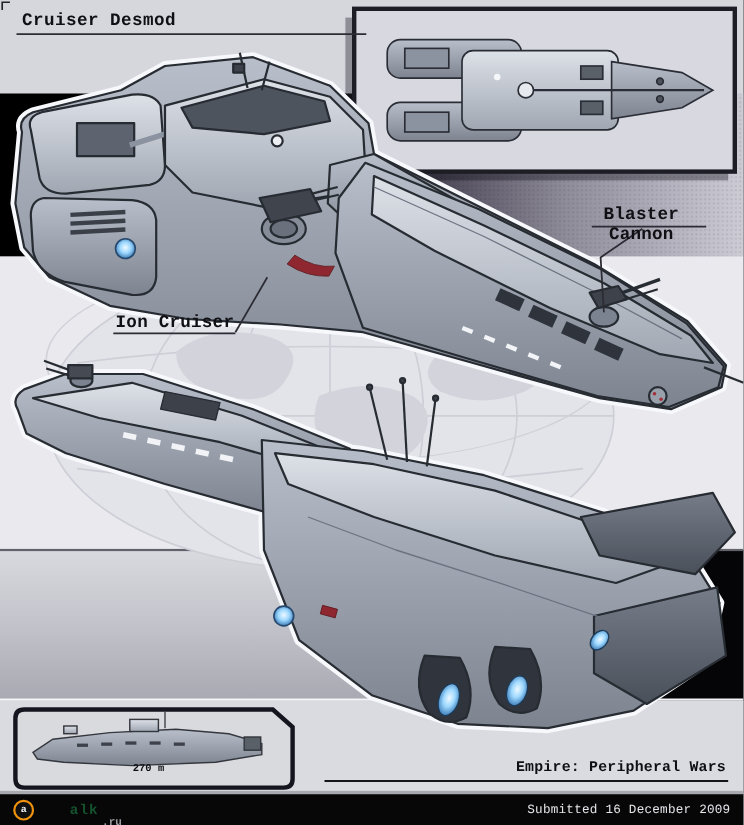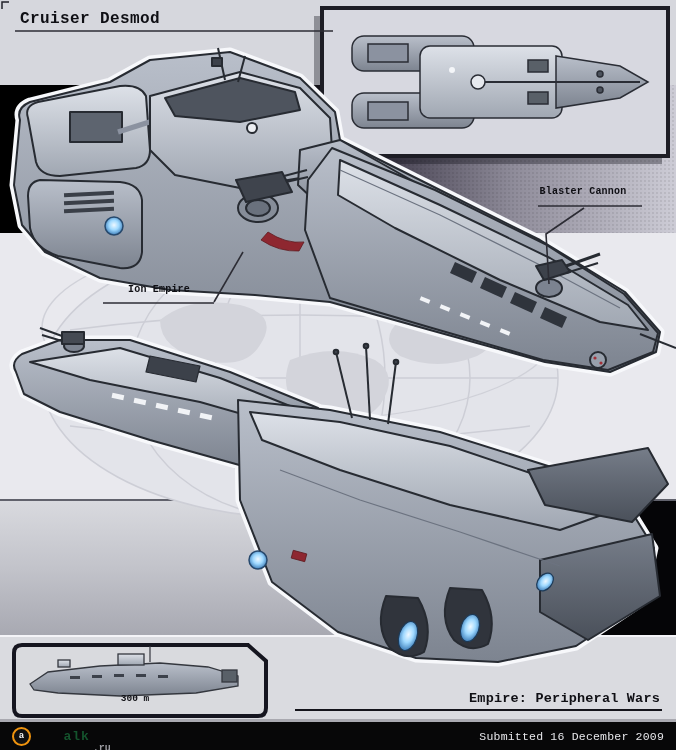--- a/index.html
+++ b/index.html
@@ -4,21 +4,21 @@
 <style>
   html,body{margin:0;padding:0;background:#2a2a2e;}
   .canvas{
     position:relative;width:676px;height:750px;overflow:hidden;
     background:#d6d7dd;font-family:Liberation Mono, monospace;
     -webkit-font-smoothing:antialiased;
   }
   .art-svg{position:absolute;left:0;top:0;z-index:1;}
   .txt{position:absolute;z-index:3;color:#0f0f14;}
   .title{left:20px;top:10px;font-size:16px;font-weight:bold;letter-spacing:.4px;}
-  .callout{font-size:10px;font-weight:bold;letter-spacing:.2px;text-align:center;}
+  .callout{font-size:16px;font-weight:bold;letter-spacing:.2px;text-align:center;}
   .callout.blaster{left:520px;top:186px;width:126px;}
   .callout.ion{left:102px;top:284px;width:114px;}
   .scale-label{left:90px;top:693px;width:90px;text-align:center;font-size:9.5px;font-weight:bold;}
   .empire{right:16px;top:691px;font-size:13.5px;font-weight:bold;letter-spacing:.2px;text-align:center;}
   .stamp{left:12px;top:578px;line-height:1;}
   .stamp .logo{font-size:27px;font-weight:900;color:#16161e;letter-spacing:.5px;
     text-shadow:1px 1px 0 rgba(255,255,255,.35);transform:scaleY(1.04);display:inline-block;}
   .stamp .copy{font-size:7.5px;font-weight:bold;color:#14141b;margin-top:1px;padding-left:2px;letter-spacing:.2px;}
   .footer-bar{position:absolute;z-index:3;left:0;top:722px;width:676px;height:28px;
     display:flex;align-items:center;justify-content:space-between;padding:0 12px;box-sizing:border-box;}
@@ -255,24 +255,24 @@
       <polyline points="584,208 546,234 549,284" stroke-width="1.6"></polyline>
       <line x1="103" y1="303" x2="214" y2="303" stroke-width="1.5"></line>
       <polyline points="214,302 243,252" stroke-width="1.6"></polyline>
       <line x1="295" y1="710" x2="662" y2="710" stroke="#14141b" stroke-width="2"></line>
     </g>
   </svg>
 
   <div class="txt title">Cruiser Desmod</div>
 
   <div class="txt callout blaster">Blaster Cannon</div>
-  <div class="txt callout ion">Ion Empire</div>
-
-
-  <div class="txt scale-label">300 m</div>
+  <div class="txt callout ion">Ion Cruiser</div>
+
+
+  <div class="txt scale-label">270 m</div>
 
   <div class="txt empire">Empire: Peripheral Wars</div>
 
   <div class="footer-bar">
     <div class="sitelogo">
       <span class="ring">a</span>
       <span class="orange">rtt</span>
       <span class="white">alk</span>
       <span class="tld">.ru</span>
     </div>

